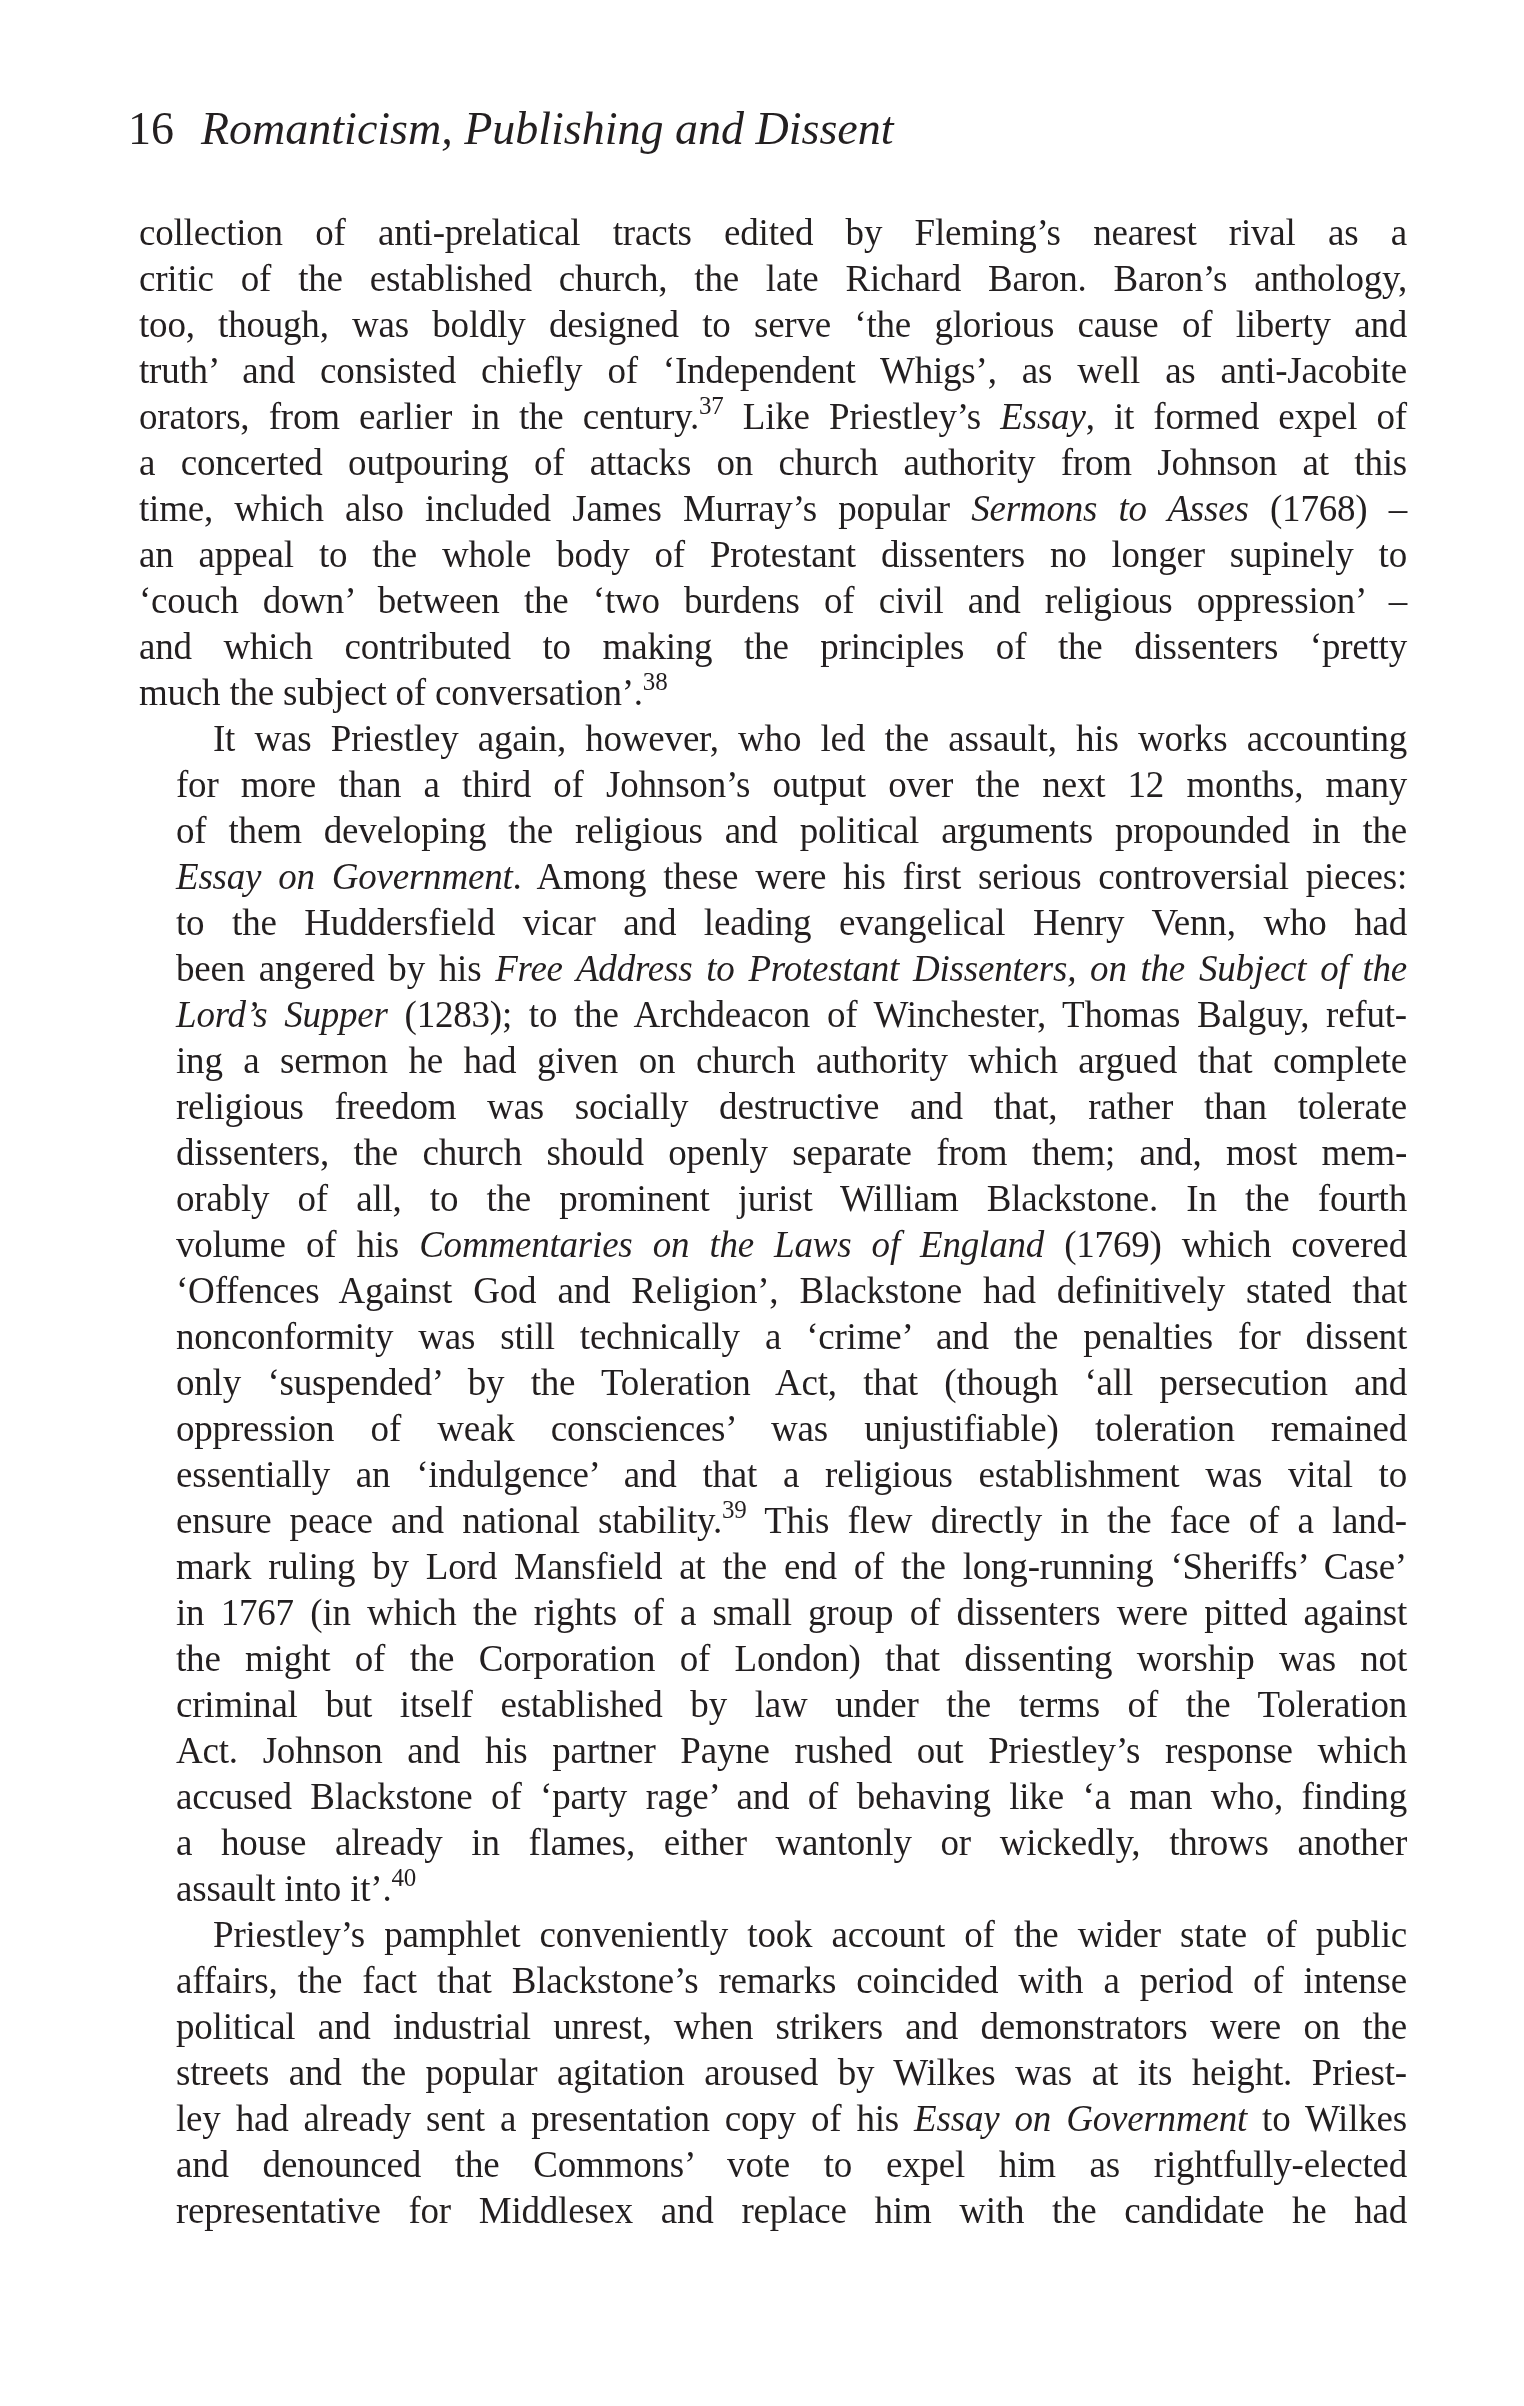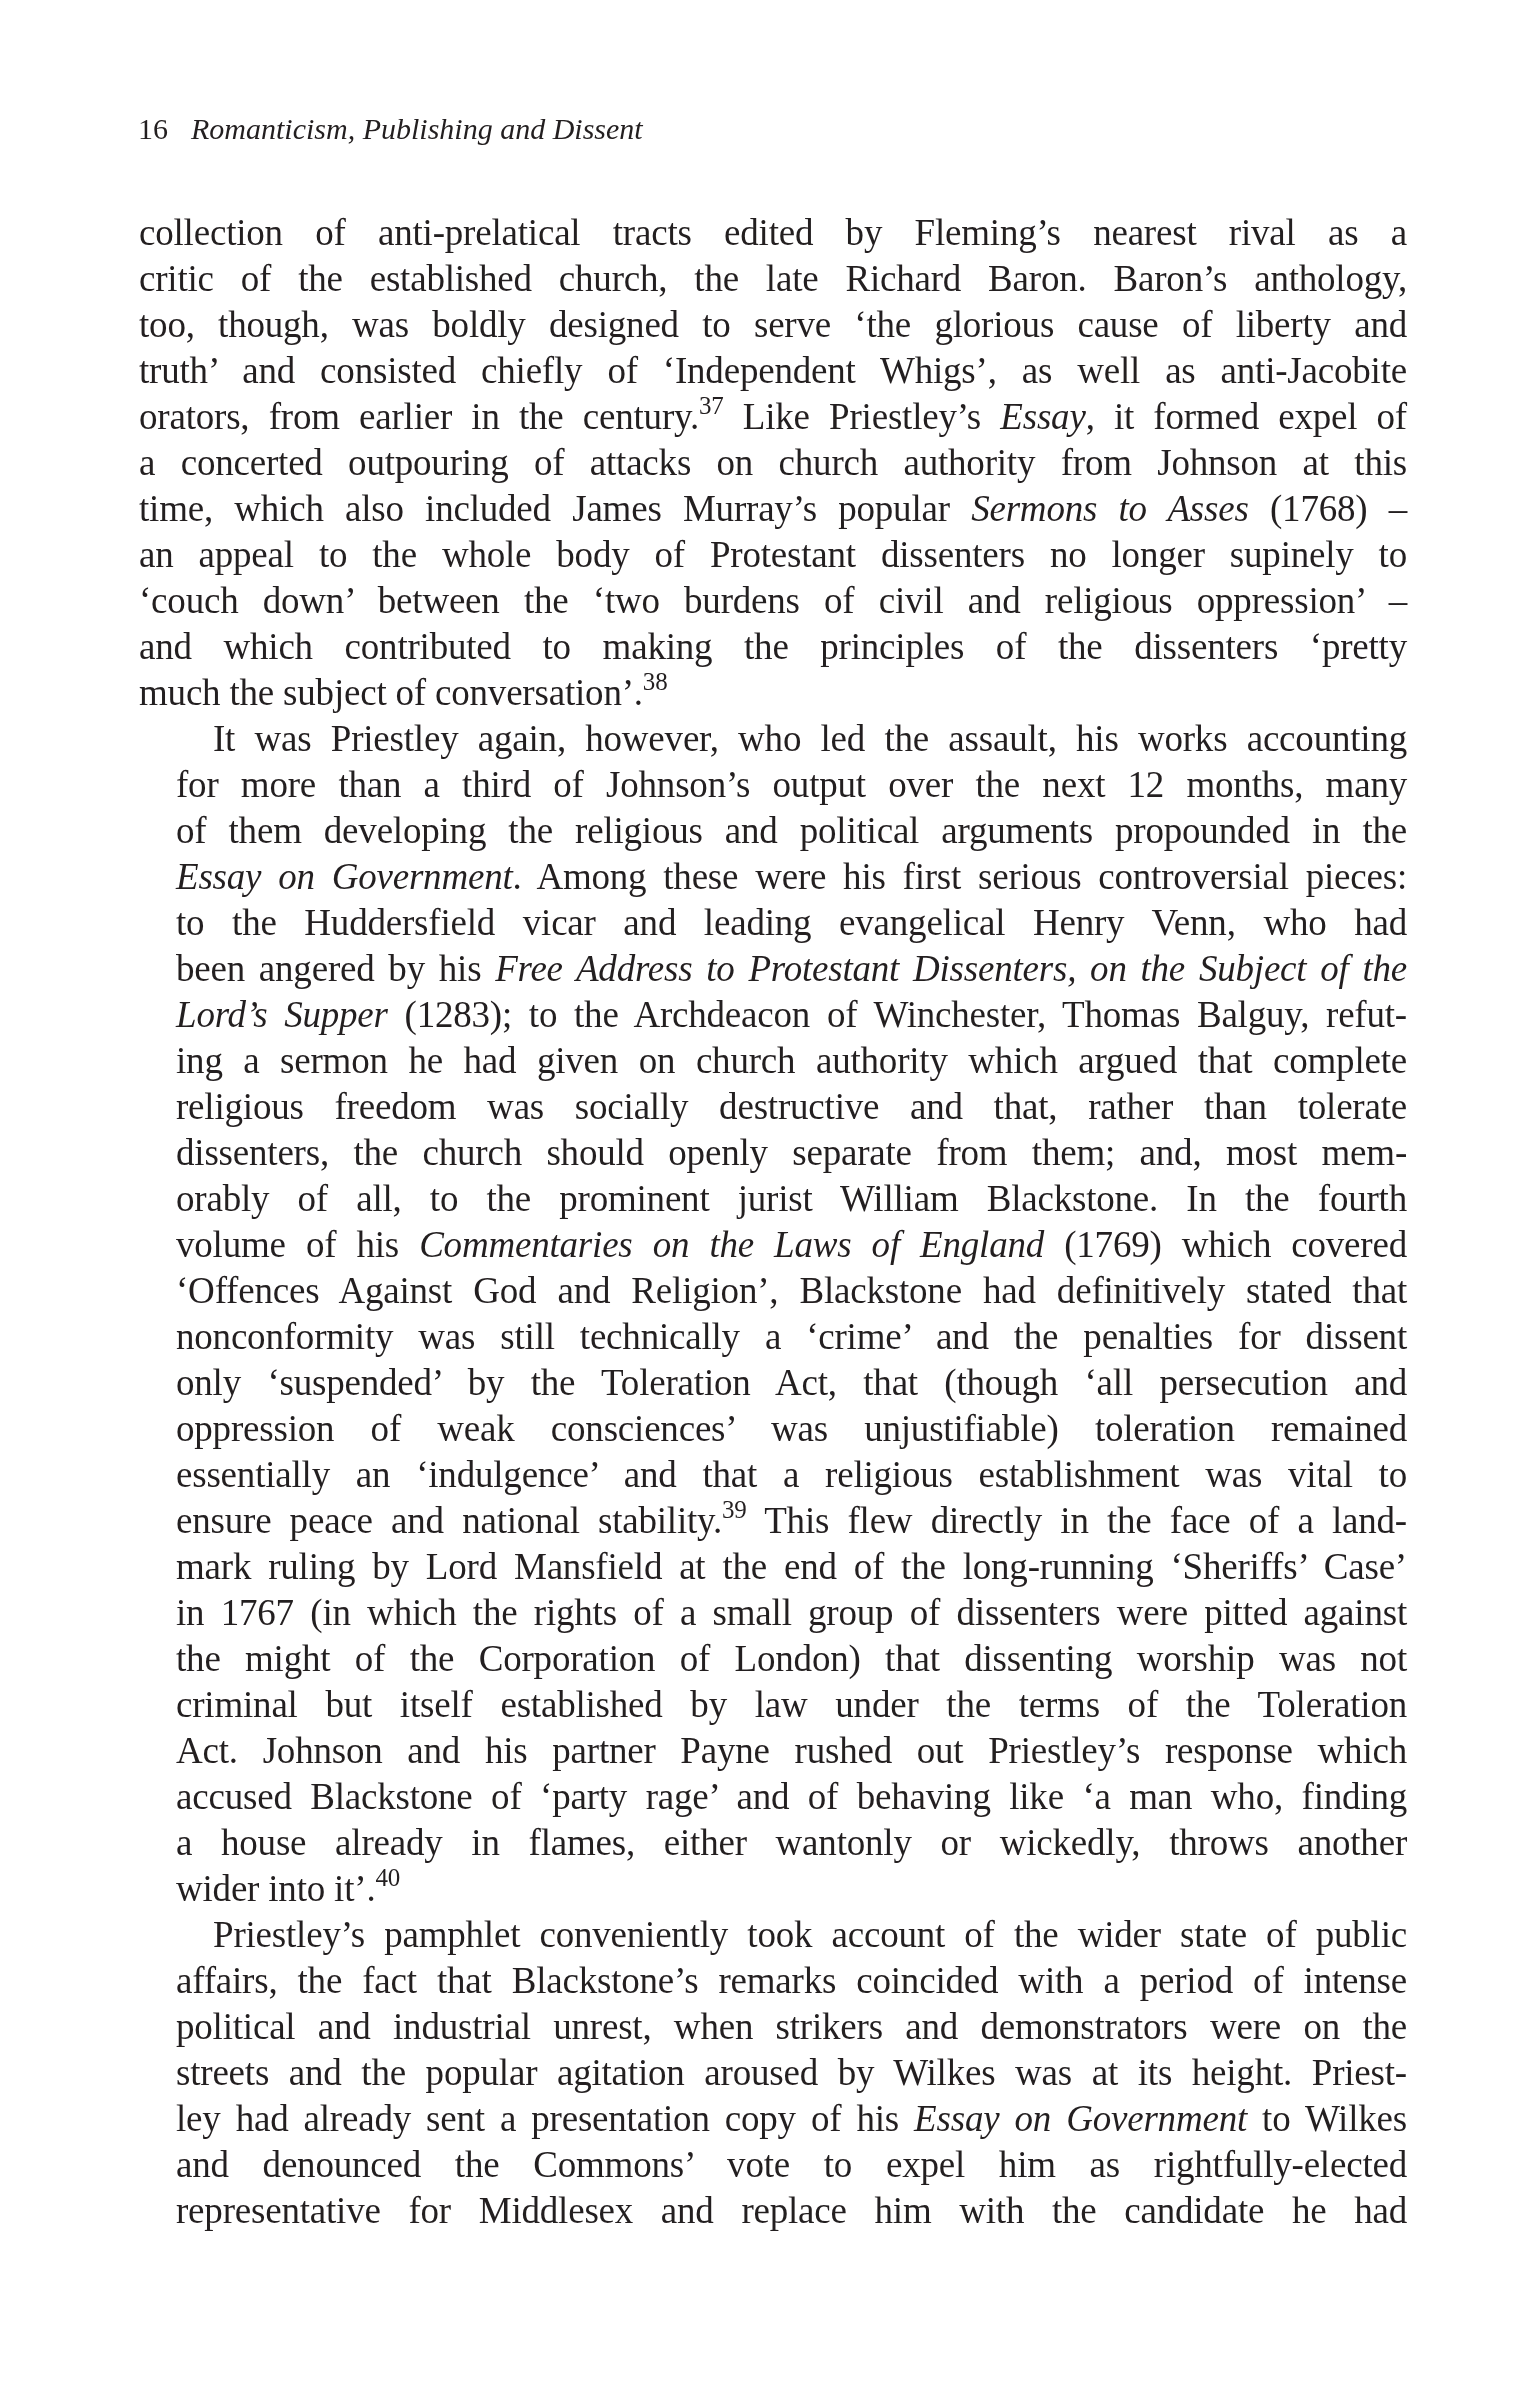--- a/index.html
+++ b/index.html
@@ -17,22 +17,22 @@
   }
   .page {
     position: absolute;
     left: 124px;
     top: 0;
     width: 1283px;
   }
   .running-head {
     position: absolute;
     top: 109px;
-    left: 14px;
-    font-size: 30px;
+    left: 4px;
+    font-size: 46px;
     line-height: 39px;
     white-space: nowrap;
   }
   .running-head .folio {
     margin-right: 15.5px;
   }
   .running-head .title {
     font-style: italic;
   }
   .body-text {
@@ -113,21 +113,21 @@
         <span class="line"><span>oppression of weak consciences’ was unjustifiable) toleration remained</span></span>
         <span class="line"><span>essentially an ‘indulgence’ and that a religious establishment was vital to</span></span>
         <span class="line"><span>ensure peace and national stability.</span><sup>39</sup><span> This flew directly in the face of a land-</span></span>
         <span class="line"><span>mark ruling by Lord Mansfield at the end of the long-running ‘Sheriffs’ Case’</span></span>
         <span class="line"><span>in 1767 (in which the rights of a small group of dissenters were pitted against</span></span>
         <span class="line"><span>the might of the Corporation of London) that dissenting worship was not</span></span>
         <span class="line"><span>criminal but itself established by law under the terms of the Toleration</span></span>
         <span class="line"><span>Act. Johnson and his partner Payne rushed out Priestley’s response which</span></span>
         <span class="line"><span>accused Blackstone of ‘party rage’ and of behaving like ‘a man who, finding</span></span>
         <span class="line"><span>a house already in flames, either wantonly or wickedly, throws another</span></span>
-        <span class="line last"><span>wider into it’.</span><sup>40</sup></span>
+        <span class="line last"><span>assault into it’.</span><sup>40</sup></span>
       </div>
       <div class="para indent">
         <span class="line" style="padding-left: 37px;"><span>Priestley’s pamphlet conveniently took account of the wider state of public</span></span>
         <span class="line"><span>affairs, the fact that Blackstone’s remarks coincided with a period of intense</span></span>
         <span class="line"><span>political and industrial unrest, when strikers and demonstrators were on the</span></span>
         <span class="line"><span>streets and the popular agitation aroused by Wilkes was at its height. Priest-</span></span>
         <span class="line"><span>ley had already sent a presentation copy of his </span><i>Essay on Government</i><span> to Wilkes</span></span>
         <span class="line"><span>and denounced the Commons’ vote to expel him as rightfully-elected</span></span>
         <span class="line"><span>representative for Middlesex and replace him with the candidate he had</span></span>
       </div>

